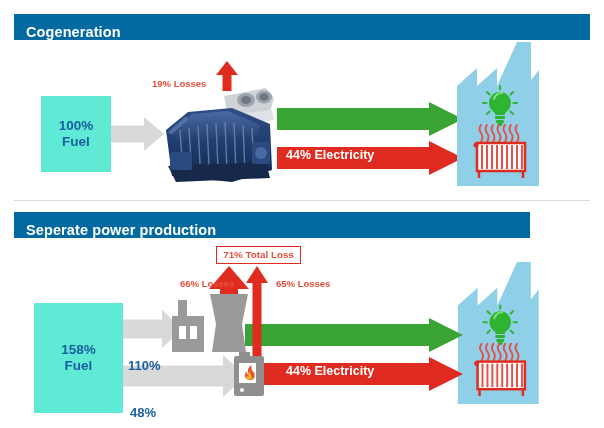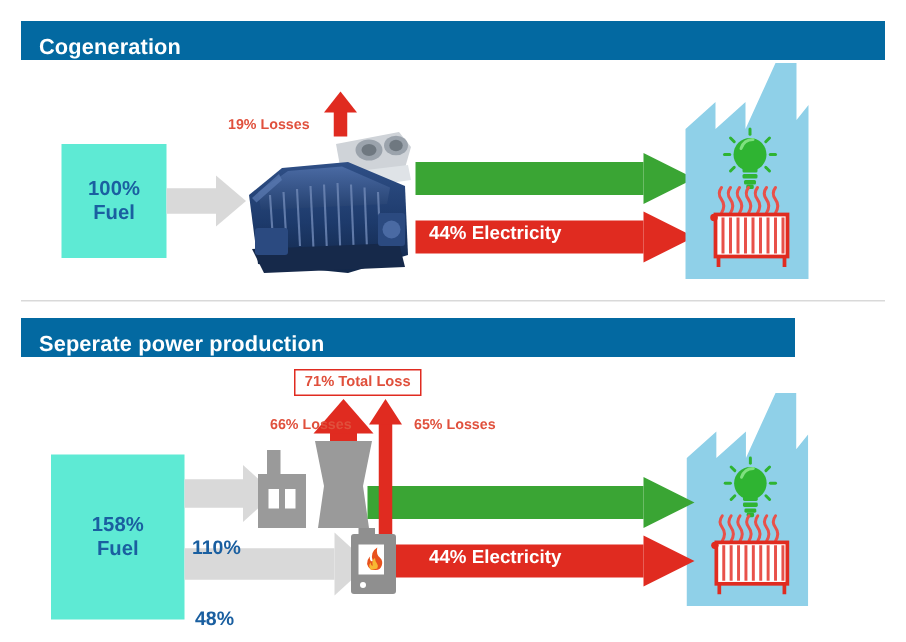--- a/index.html
+++ b/index.html
@@ -287,21 +287,21 @@
       <circle cx="21" cy="103" r="2.5" fill="#e02b20"></circle>
     </svg>
   </div>
 
   <div class="divider" style="left:14px; top:200px; width:576px;"></div>
 
   <div class="header-bar" style="left:14px; top:212px; width:516px;">
     <span class="header-title">Seperate power production</span>
   </div>
 
-  <div class="total-loss-box" style="left:196px; top:246px; width:85px;">71% Total Loss</div>
+  <div class="total-loss-box" style="left:216px; top:246px; width:85px;">71% Total Loss</div>
 
   <div class="arrow-up" style="left:209px; top:266px; width:40px; height:52px;">
     <div class="ushaft" style="width:18px; height:30px;"></div>
     <div class="uhead" style="border-width:0 20px 23px 20px;"></div>
   </div>
   <span class="loss-text" style="left:143px; top:278px;margin-left:37px;">66% Losses</span>
 
   <div class="arrow-up" style="left:244px; top:266px; width:26px; height:100px; z-index:6;">
     <div class="ushaft" style="width:9px; height:84px;"></div>
     <div class="uhead" style="border-width:0 11px 17px 11px;"></div>

